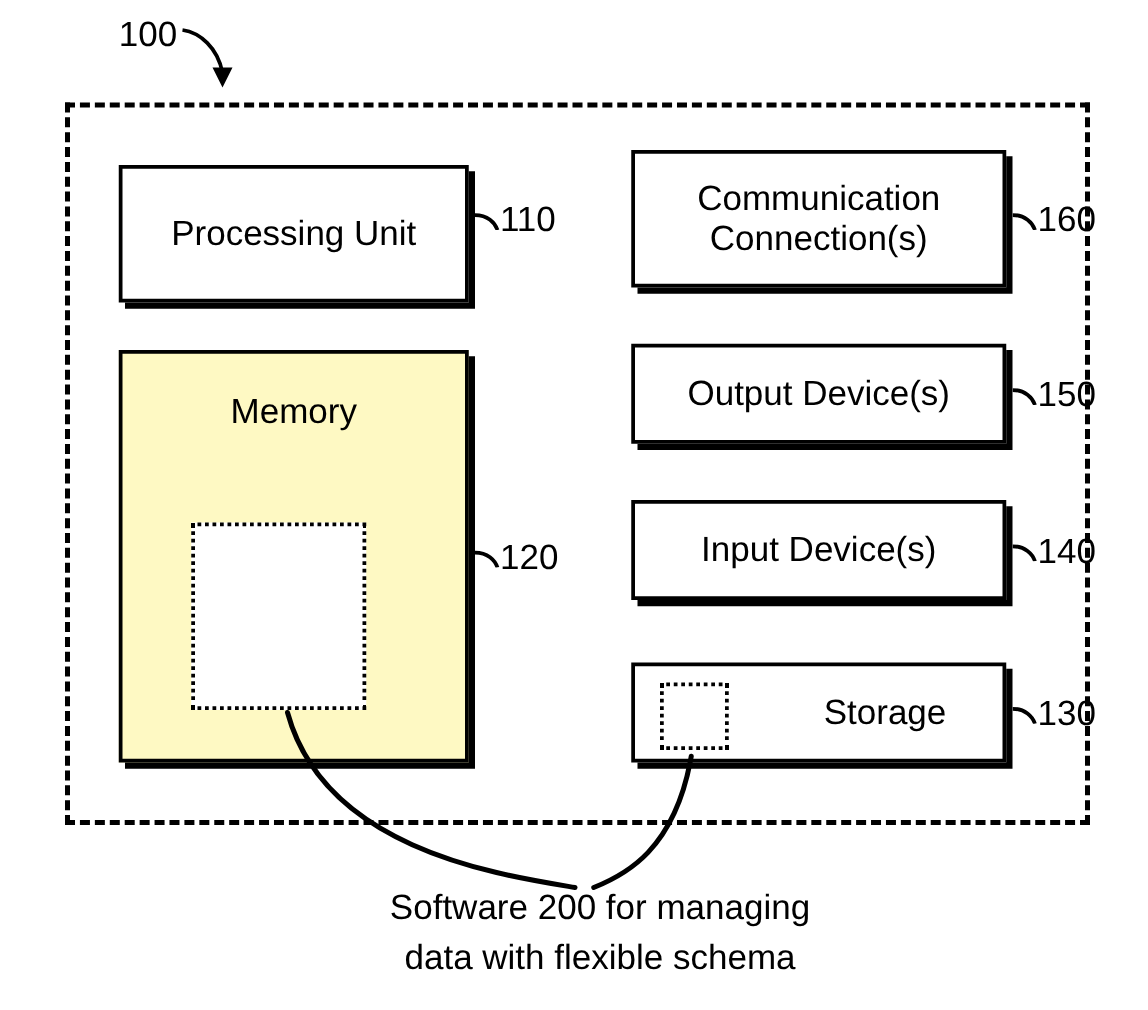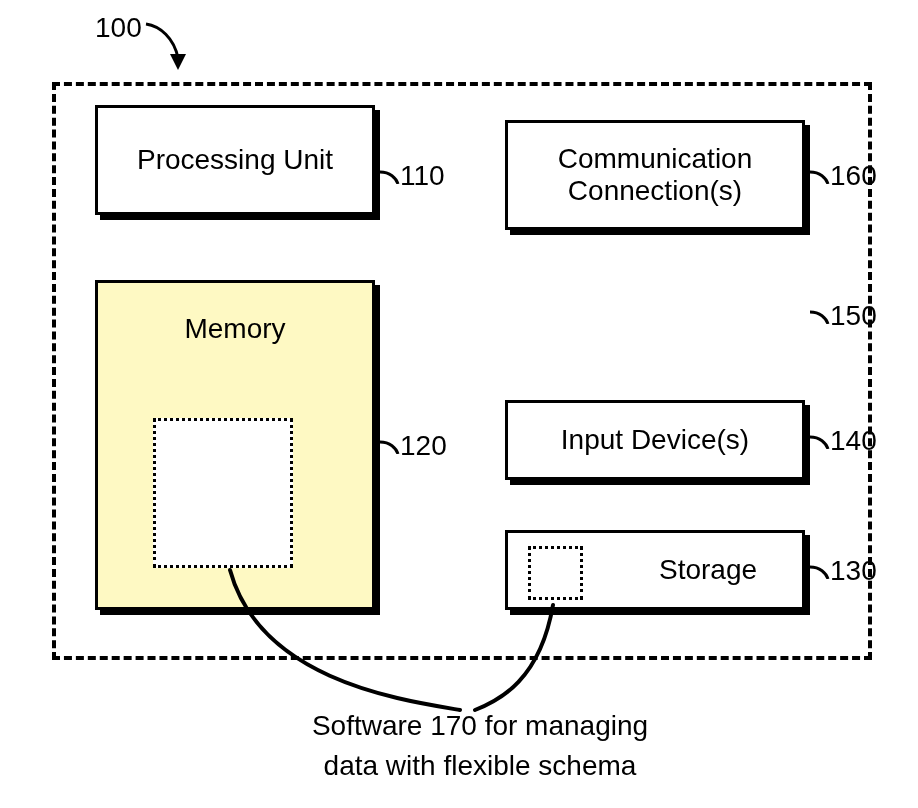--- a/index.html
+++ b/index.html
@@ -102,21 +102,21 @@
 <div class="canvas">
 
   <div class="abs figure-label" style="left:95px; top:12px;">100</div>
   <svg class="abs" style="left:140px; top:18px;" width="60" height="60">
     <path class="arrow-curve" d="M6 6 C 20 8, 34 20, 38 40"></path>
     <polygon class="arrow-head" points="30,36 46,36 38,52"></polygon>
   </svg>
 
   <div class="abs dashed-container" style="left:52px; top:82px; width:820px; height:578px;"></div>
 
-  <div class="component-box" style="left:95px; top:105px; width:280px; height:110px;justify-content:center;">
+  <div class="component-box" style="left:95px; top:132px; width:280px; height:110px;justify-content:center;">
     <span>Processing Unit</span>
   </div>
   <svg class="abs" style="left:380px; top:160px;" width="22" height="24">
     <path class="hook" d="M0 12 C 10 12, 16 18, 18 24"></path>
   </svg>
   <div class="ref-num" style="left:400px; top:160px;">110</div>
 
   <div class="memory-box" style="left:95px; top:280px; width:280px; height:330px;">
     <div class="memory-label" style="top:30px;">Memory</div>
     <div class="inner-dotted" style="left:55px; top:135px; width:140px; height:150px;"></div>
@@ -127,20 +127,23 @@
   <div class="ref-num" style="left:400px; top:430px;">120</div>
 
   <div class="component-box" style="left:505px; top:120px; width:300px; height:110px;">
     <span>Communication Connection(s)</span>
   </div>
   <svg class="abs" style="left:810px; top:160px;" width="22" height="24">
     <path class="hook" d="M0 12 C 10 12, 16 18, 18 24"></path>
   </svg>
   <div class="ref-num" style="left:830px; top:160px;">160</div>
 
+  <div class="component-box" style="left:505px; top:275px; width:300px; height:80px;">
+    <span>Output Device(s)</span>
+  </div>
   <svg class="abs" style="left:810px; top:300px;" width="22" height="24">
     <path class="hook" d="M0 12 C 10 12, 16 18, 18 24"></path>
   </svg>
   <div class="ref-num" style="left:830px; top:300px;">150</div>
 
   <div class="component-box" style="left:505px; top:400px; width:300px; height:80px;">
     <span>Input Device(s)</span>
   </div>
   <svg class="abs" style="left:810px; top:425px;" width="22" height="24">
     <path class="hook" d="M0 12 C 10 12, 16 18, 18 24"></path>
@@ -156,16 +159,16 @@
   </svg>
   <div class="ref-num" style="left:830px; top:555px;">130</div>
 
   <svg class="abs" style="left:0; top:0;" width="918" height="808">
 
     <path class="leader" d="M230 570 C 260 680, 400 700, 460 710"></path>
 
     <path class="leader" d="M553 605 C 540 680, 500 700, 475 710"></path>
   </svg>
 
-  <div class="abs caption-line" style="left:280px; top:710px; width:400px;">Software 170 for managing</div>
+  <div class="abs caption-line" style="left:280px; top:710px; width:400px;">Software 200 for managing</div>
   <div class="abs caption-line" style="left:280px; top:750px; width:400px;text-align:center;">data with flexible schema</div>
 
 </div>
 
 </body></html>

